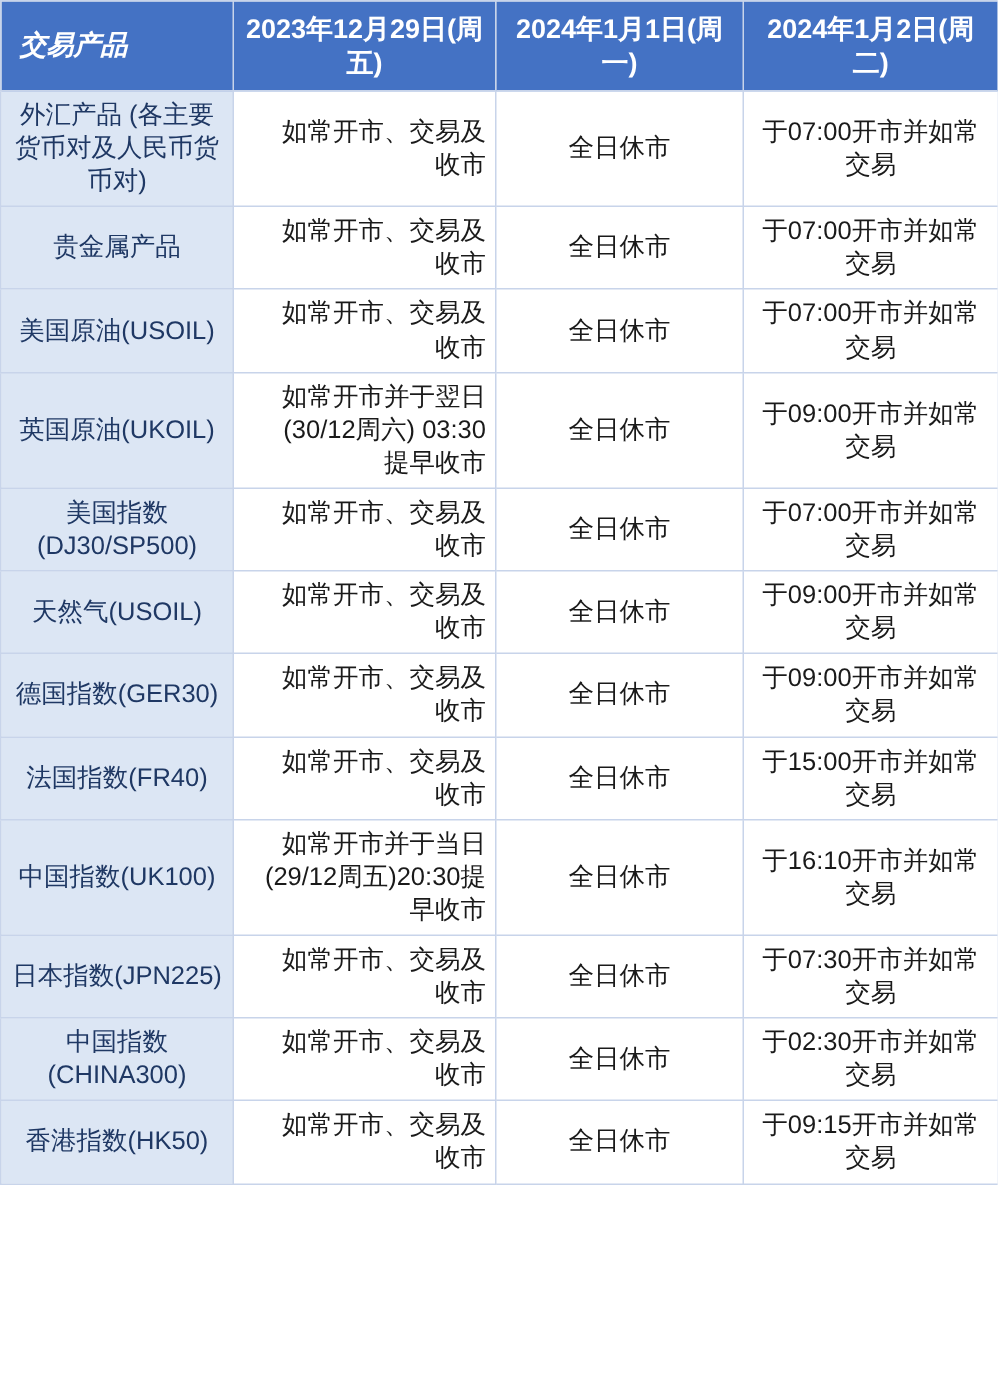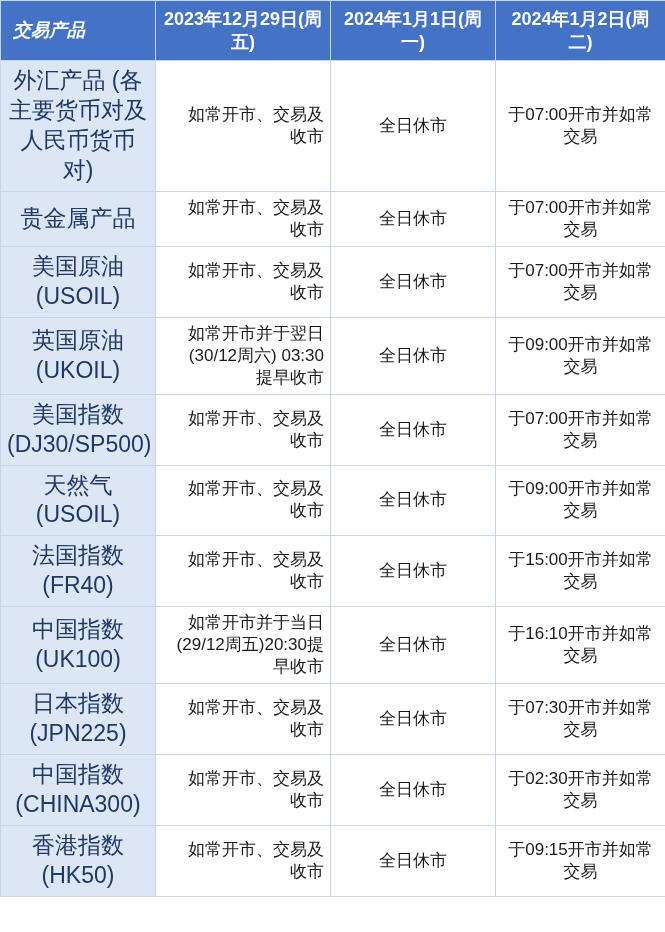--- a/index.html
+++ b/index.html
@@ -43,21 +43,21 @@
     font-size: 17px;
     color: #1a1a1a;
     line-height: 1.3;
     vertical-align: middle;
     padding: 5px 6px;
   }
   tbody td.product {
     background: #dce6f4;
     color: #1f3864;
     text-align: center;
-    font-size: 23px;
+    font-size: 17px;
   }
   tbody td.cell {
     background: #ffffff;
     text-align: right;
     padding-left: 16px;
   }
   tbody td.cell.center {
     text-align: center;
     padding-left: 6px;
   }
@@ -111,20 +111,26 @@
       <td class="cell center">全日休市</td>
       <td class="cell center">于07:00开市并如常交易</td>
     </tr>
     <tr>
       <td class="product">天然气(USOIL)</td>
       <td class="cell">如常开市、交易及收市</td>
       <td class="cell center">全日休市</td>
       <td class="cell center">于09:00开市并如常交易</td>
     </tr>
     <tr>
+      <td class="product">德国指数(GER30)</td>
+      <td class="cell">如常开市、交易及收市</td>
+      <td class="cell center">全日休市</td>
+      <td class="cell center">于09:00开市并如常交易</td>
+    </tr>
+    <tr>
       <td class="product">法国指数(FR40)</td>
       <td class="cell">如常开市、交易及收市</td>
       <td class="cell center">全日休市</td>
       <td class="cell center">于15:00开市并如常交易</td>
     </tr>
     <tr>
       <td class="product">中国指数(UK100)</td>
       <td class="cell">如常开市并于当日(29/12周五)20:30提早收市</td>
       <td class="cell center">全日休市</td>
       <td class="cell center">于16:10开市并如常交易</td>

